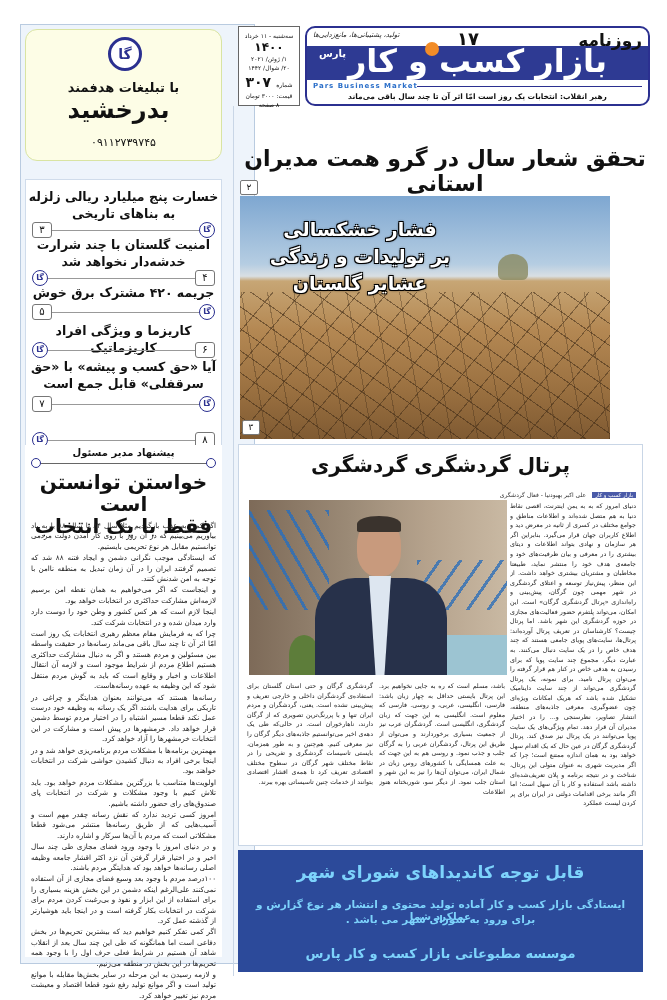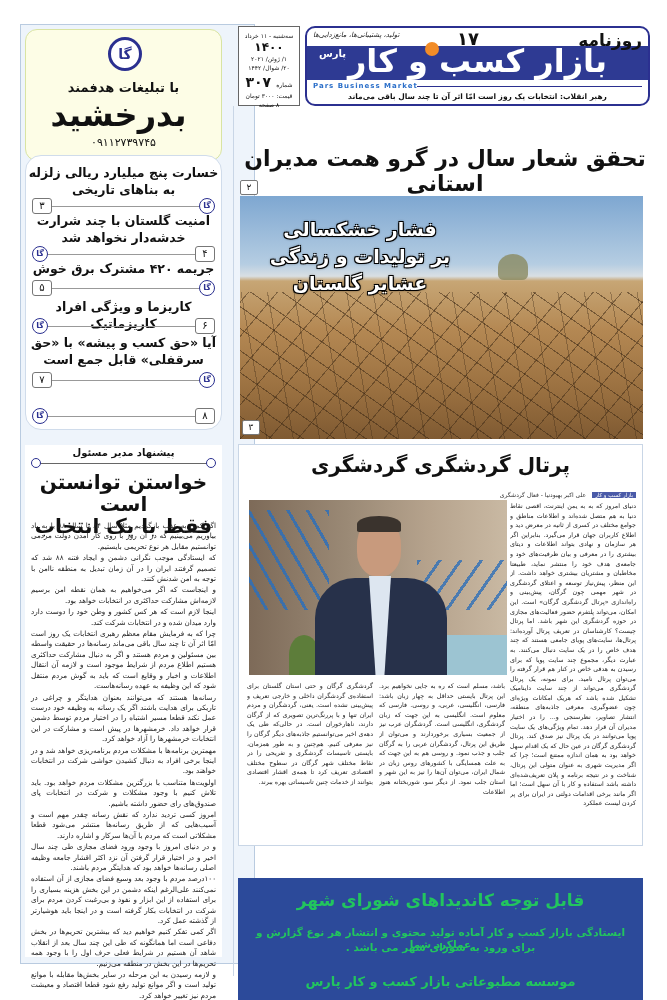--- a/index.html
+++ b/index.html
@@ -10,25 +10,25 @@
 
   
   .leftcol { position: absolute; left: 20px; top: 24px; width: 235px; height: 940px;
     border: 1px solid #b9cbe0; background: #eef4fb; }
   .ad-box { position: absolute; left: 4px; top: 4px; width: 197px; height: 132px;
     background: #fdfde6; border: 1px solid #d9e4a2; border-radius: 12px; text-align: center; }
   .logo-circle { position: absolute; left: 82px; top: 7px; width: 34px; height: 34px; border-radius: 50%;
     border: 3px solid #2b3090; background: #fff; display: flex; align-items: center; justify-content: center;
     color: #2b3090; font-weight: bold; font-size: 14px; font-family: "DejaVu Sans", sans-serif; }
   .ad-line1 { position: absolute; top: 50px; left: 0; right: 0; font-size: 13px; font-weight: bold; }
-  .ad-line2 { position: absolute; top: 66px; left: 0; right: 10px; font-size: 32px; font-weight: bold; letter-spacing: 0; }
+  .ad-line2 { position: absolute; top: 66px; left: 0; right: 10px; font-size: 24px; font-weight: bold; letter-spacing: 0; }
   .ad-phone { position: absolute; top: 106px; left: 0; right: 0; font-size: 11px; letter-spacing: 1px; }
 
-  .toc { position: absolute; left: 4px; top: 130px; width: 197px; height: 275px; background: #fff;
-    border-radius: 16px; border: 1px solid #d0dceb; }
+  .toc { position: absolute; left: 4px; top: 154px; width: 197px; height: 275px; background: #fff;
+    border-radius: 0; border: 1px solid #d0dceb; }
   .toc-item { position: absolute; left: 0; right: 0; text-align: center; font-size: 12.5px; font-weight: bold; line-height: 17px; }
   .toc-rule { position: absolute; left: 6px; right: 6px; height: 1px; background: #999; }
   .toc-num { position: absolute; width: 20px; height: 16px; border: 1px solid #777; border-radius: 3px; background: #fff;
     font-size: 10px; text-align: center; line-height: 14px; }
   .toc-logo { position: absolute; width: 16px; height: 16px; border-radius: 50%; border: 1.5px solid #2b3090; background: #fff;
     color: #2b3090; font-size: 8px; font-weight: bold; text-align: center; line-height: 13px; }
 
   .editorial { position: absolute; left: 4px; top: 420px; width: 197px; height: 512px; background: #fff; }
   .ed-label { position: absolute; top: 2px; left: 0; right: 0; text-align: center; font-size: 10px; font-weight: bold; }
   .ed-rule { position: absolute; top: 18px; left: 10px; right: 10px; height: 1px; background: #666; }
@@ -53,21 +53,21 @@
   .datebox { position: absolute; left: 238px; top: 26px; width: 62px; height: 80px; border: 1px solid #666; background: #fff; text-align: center; }
   .db-line { font-size: 6px; line-height: 9px; }
   .db-year { font-size: 12px; font-weight: bold; line-height: 14px; }
   .db-num { font-size: 14px; font-weight: bold; }
   .db-numlab { font-size: 6px; }
 
   
   .headline { position: absolute; left: 240px; top: 146px; width: 410px; text-align: center; font-size: 22px; font-weight: bold; }
   .pg-badge { position: absolute; width: 18px; height: 15px; border: 1px solid #777; background: #fff; font-size: 9px; text-align: center; line-height: 13px; border-radius: 2px; }
 
-  .drought { position: absolute; left: 240px; top: 196px; width: 403px; height: 243px; overflow: hidden;
+  .drought { position: absolute; left: 240px; top: 196px; width: 370px; height: 243px; overflow: hidden;
     background: linear-gradient(to bottom, #7ea7d1 0%, #b5cde2 28%, #d9dfe3 33%, #c7a675 35%, #b48853 55%, #9a7040 80%, #7f5a32 100%); }
   .cracks { position: absolute; left: 0; right: 0; top: 96px; bottom: 0;
     background-image:
       repeating-linear-gradient(35deg, rgba(60,40,20,0.55) 0 1px, transparent 1px 18px),
       repeating-linear-gradient(-50deg, rgba(60,40,20,0.5) 0 1px, transparent 1px 22px),
       repeating-linear-gradient(80deg, rgba(60,40,20,0.35) 0 1px, transparent 1px 26px); }
   .bush { position: absolute; left: 258px; top: 58px; width: 30px; height: 26px; border-radius: 50% 50% 20% 20%; background: #8a8a60; opacity: 0.8; }
   .drought-text { position: absolute; left: 20px; top: 20px; width: 200px; text-align: center; color: #fff; font-size: 19px; font-weight: bold; line-height: 27px;
     text-shadow: -1px -1px 0 #000, 1px -1px 0 #000, -1px 1px 0 #000, 1px 1px 0 #000, 0 0 3px #000; }
 
@@ -85,21 +85,21 @@
   .photo .pool { position:absolute; right: 0; bottom: 0; width: 70px; height: 40px; background: #9cc4d2; }
   .photo .plant { position:absolute; left: 40px; bottom: 0; width: 30px; height: 40px; border-radius: 50% 50% 0 0; background: #5d7d3a; }
   .person-head { position: absolute; left: 108px; top: 18px; width: 44px; height: 58px; border-radius: 46% 46% 42% 42%; background: #c89a7d; }
   .person-hair { position: absolute; left: 108px; top: 16px; width: 44px; height: 16px; border-radius: 50% 50% 10% 10%; background: #3a332d; }
   .person-body { position: absolute; left: 66px; top: 78px; width: 132px; height: 110px; border-radius: 40px 40px 0 0; background: #27314a; }
   .person-shirt { position: absolute; left: 120px; top: 76px; width: 22px; height: 100px; background: #dde6f0; clip-path: polygon(0 0, 100% 0, 70% 100%, 30% 100%); }
 
   .col-text { position: absolute; font-size: 6.3px; line-height: 9.6px; text-align: justify; color: #222; }
 
   
-  .council { position: absolute; left: 238px; top: 878px; width: 405px; height: 122px; background: #2c4a9a; color: #22c55e; text-align: center; }
+  .council { position: absolute; left: 238px; top: 850px; width: 405px; height: 122px; background: #2c4a9a; color: #7dd3fc; text-align: center; }
   .council-title { position: absolute; left: 0; right: 0; top: 12px; font-size: 17px; font-weight: bold; }
   .council-l1 { position: absolute; left: 0; right: 0; top: 48px; font-size: 10.5px; font-weight: bold; }
   .council-l2 { position: absolute; left: 0; right: 0; top: 63px; font-size: 10.5px; font-weight: bold; }
   .council-l3 { position: absolute; left: 0; right: 0; top: 80px; font-size: 6.5px; }
   .council-l4 { position: absolute; left: 0; right: 0; top: 96px; font-size: 13px; font-weight: bold; }
 
   .frame-right { position: absolute; left: 233px; top: 106px; width: 1px; height: 870px; background: #c9d6e6; }
 </style>
 </head>
 <body>

